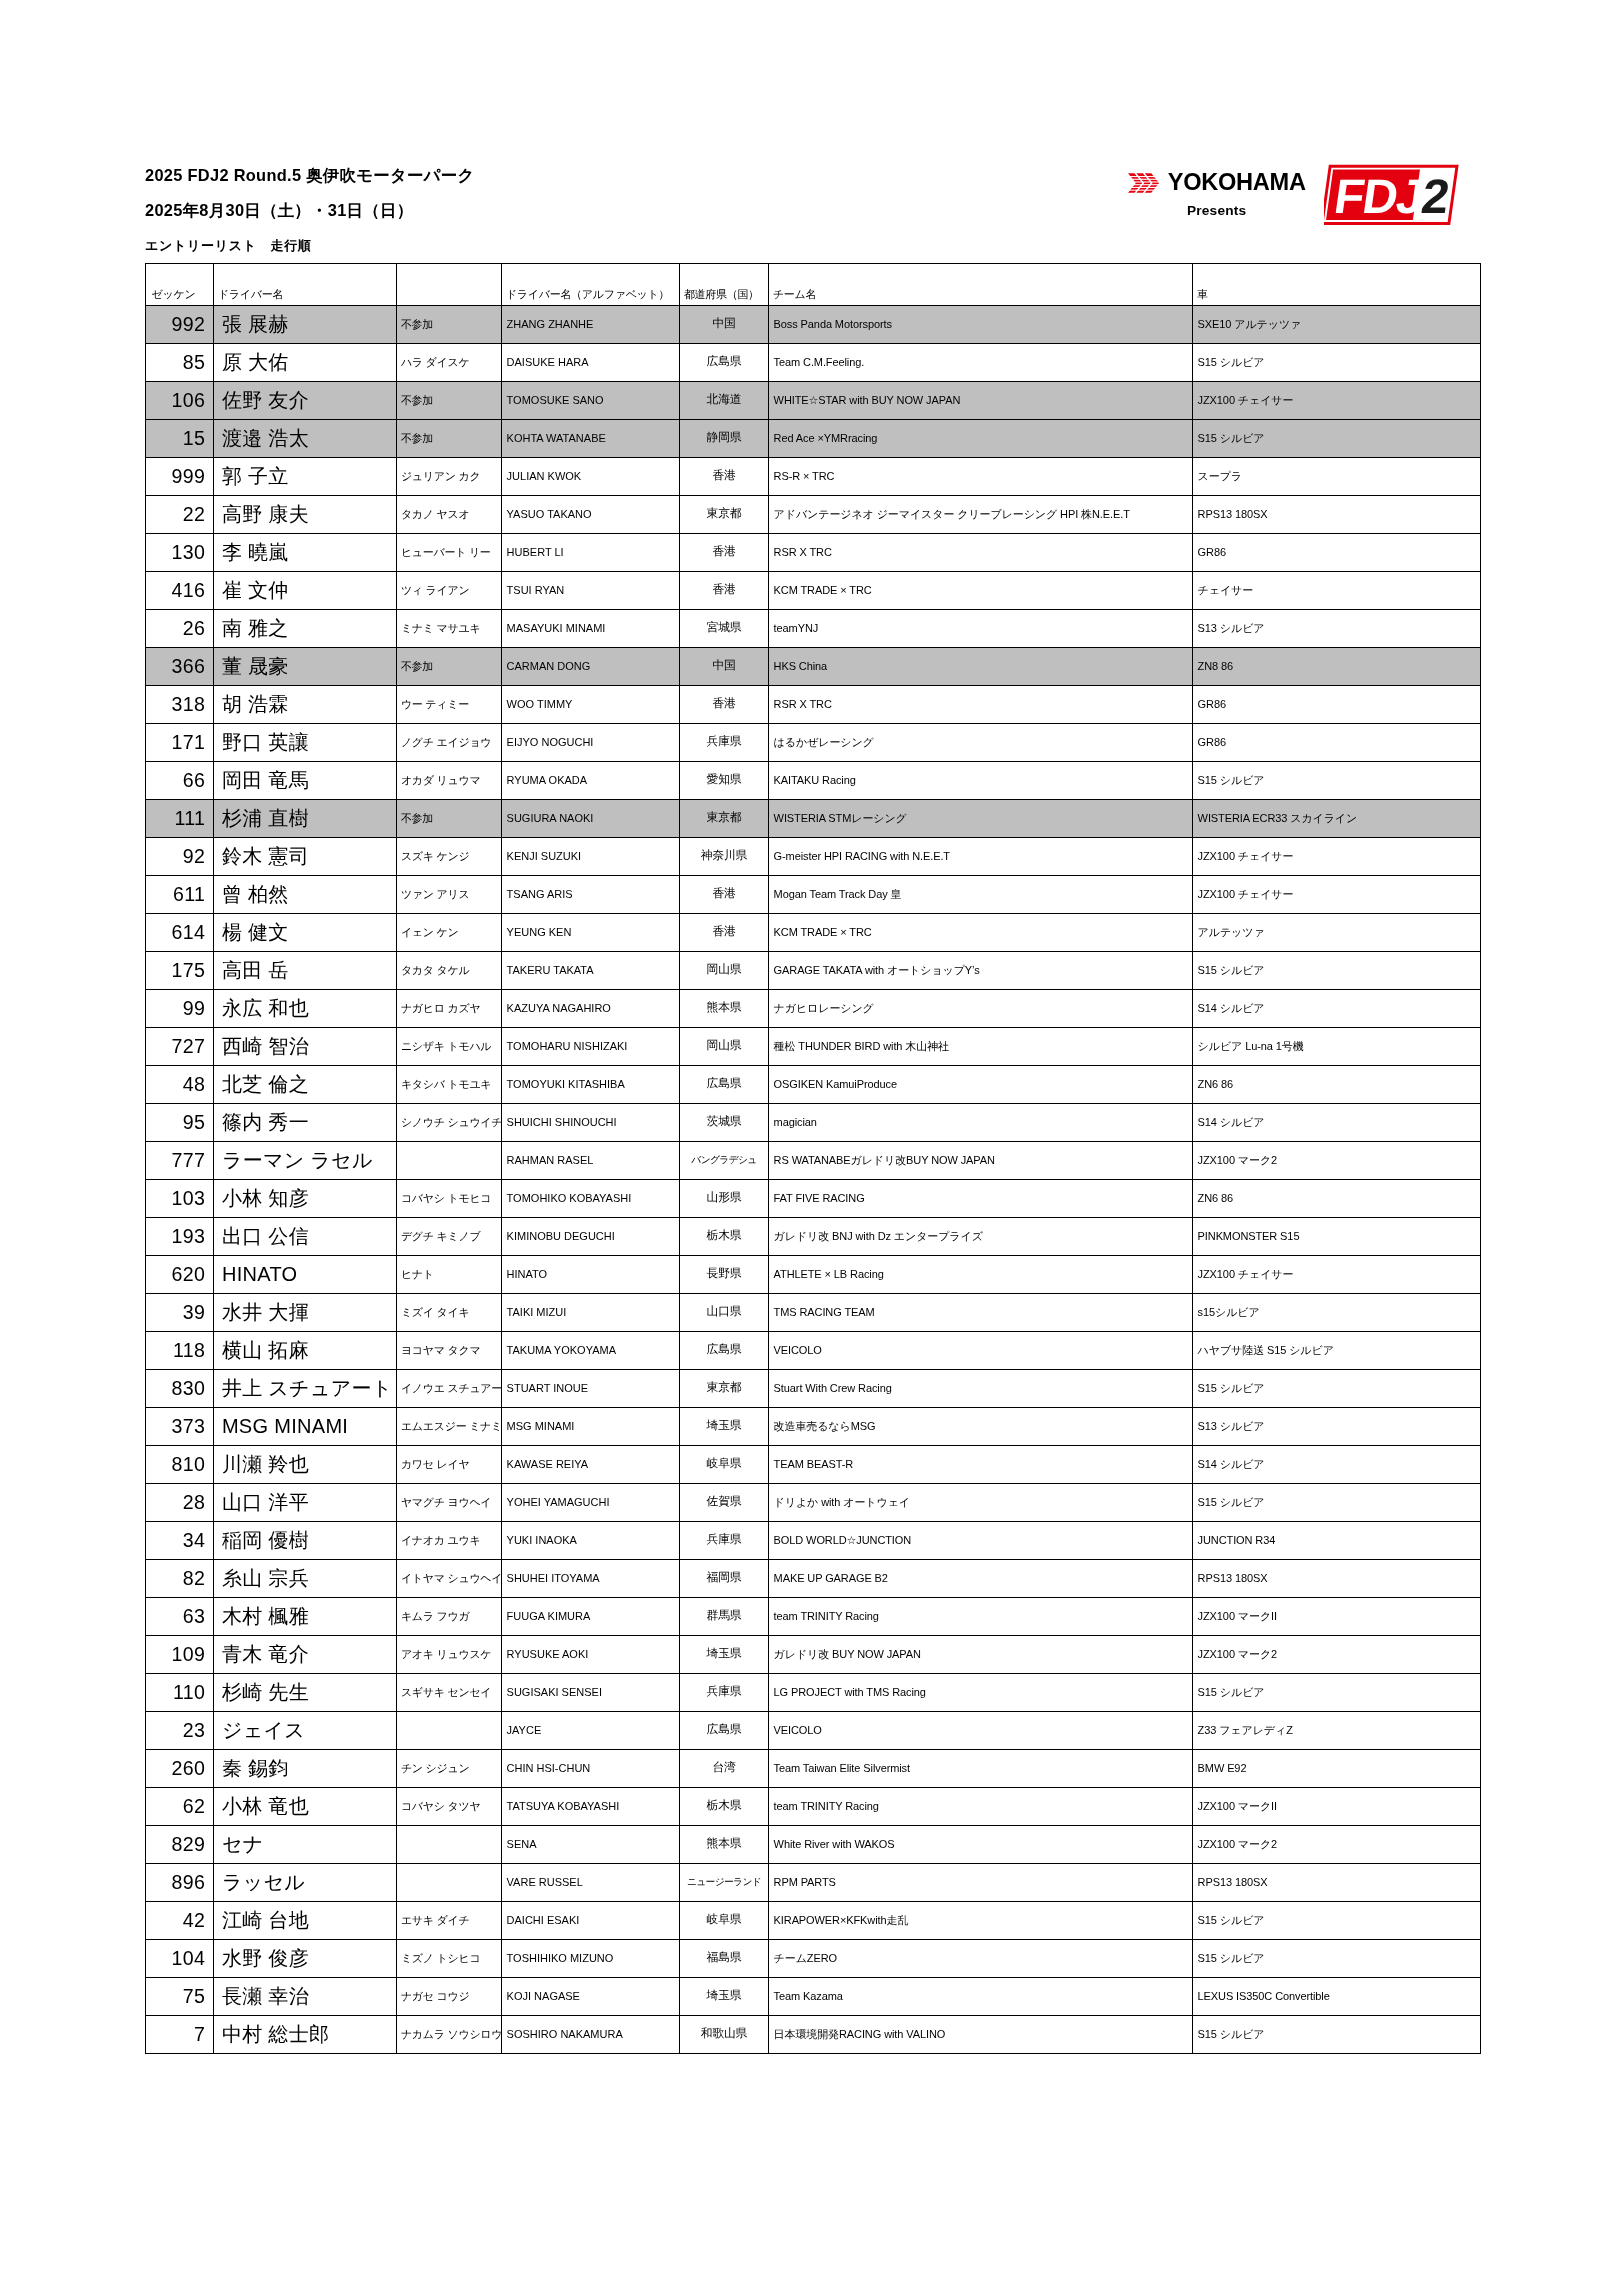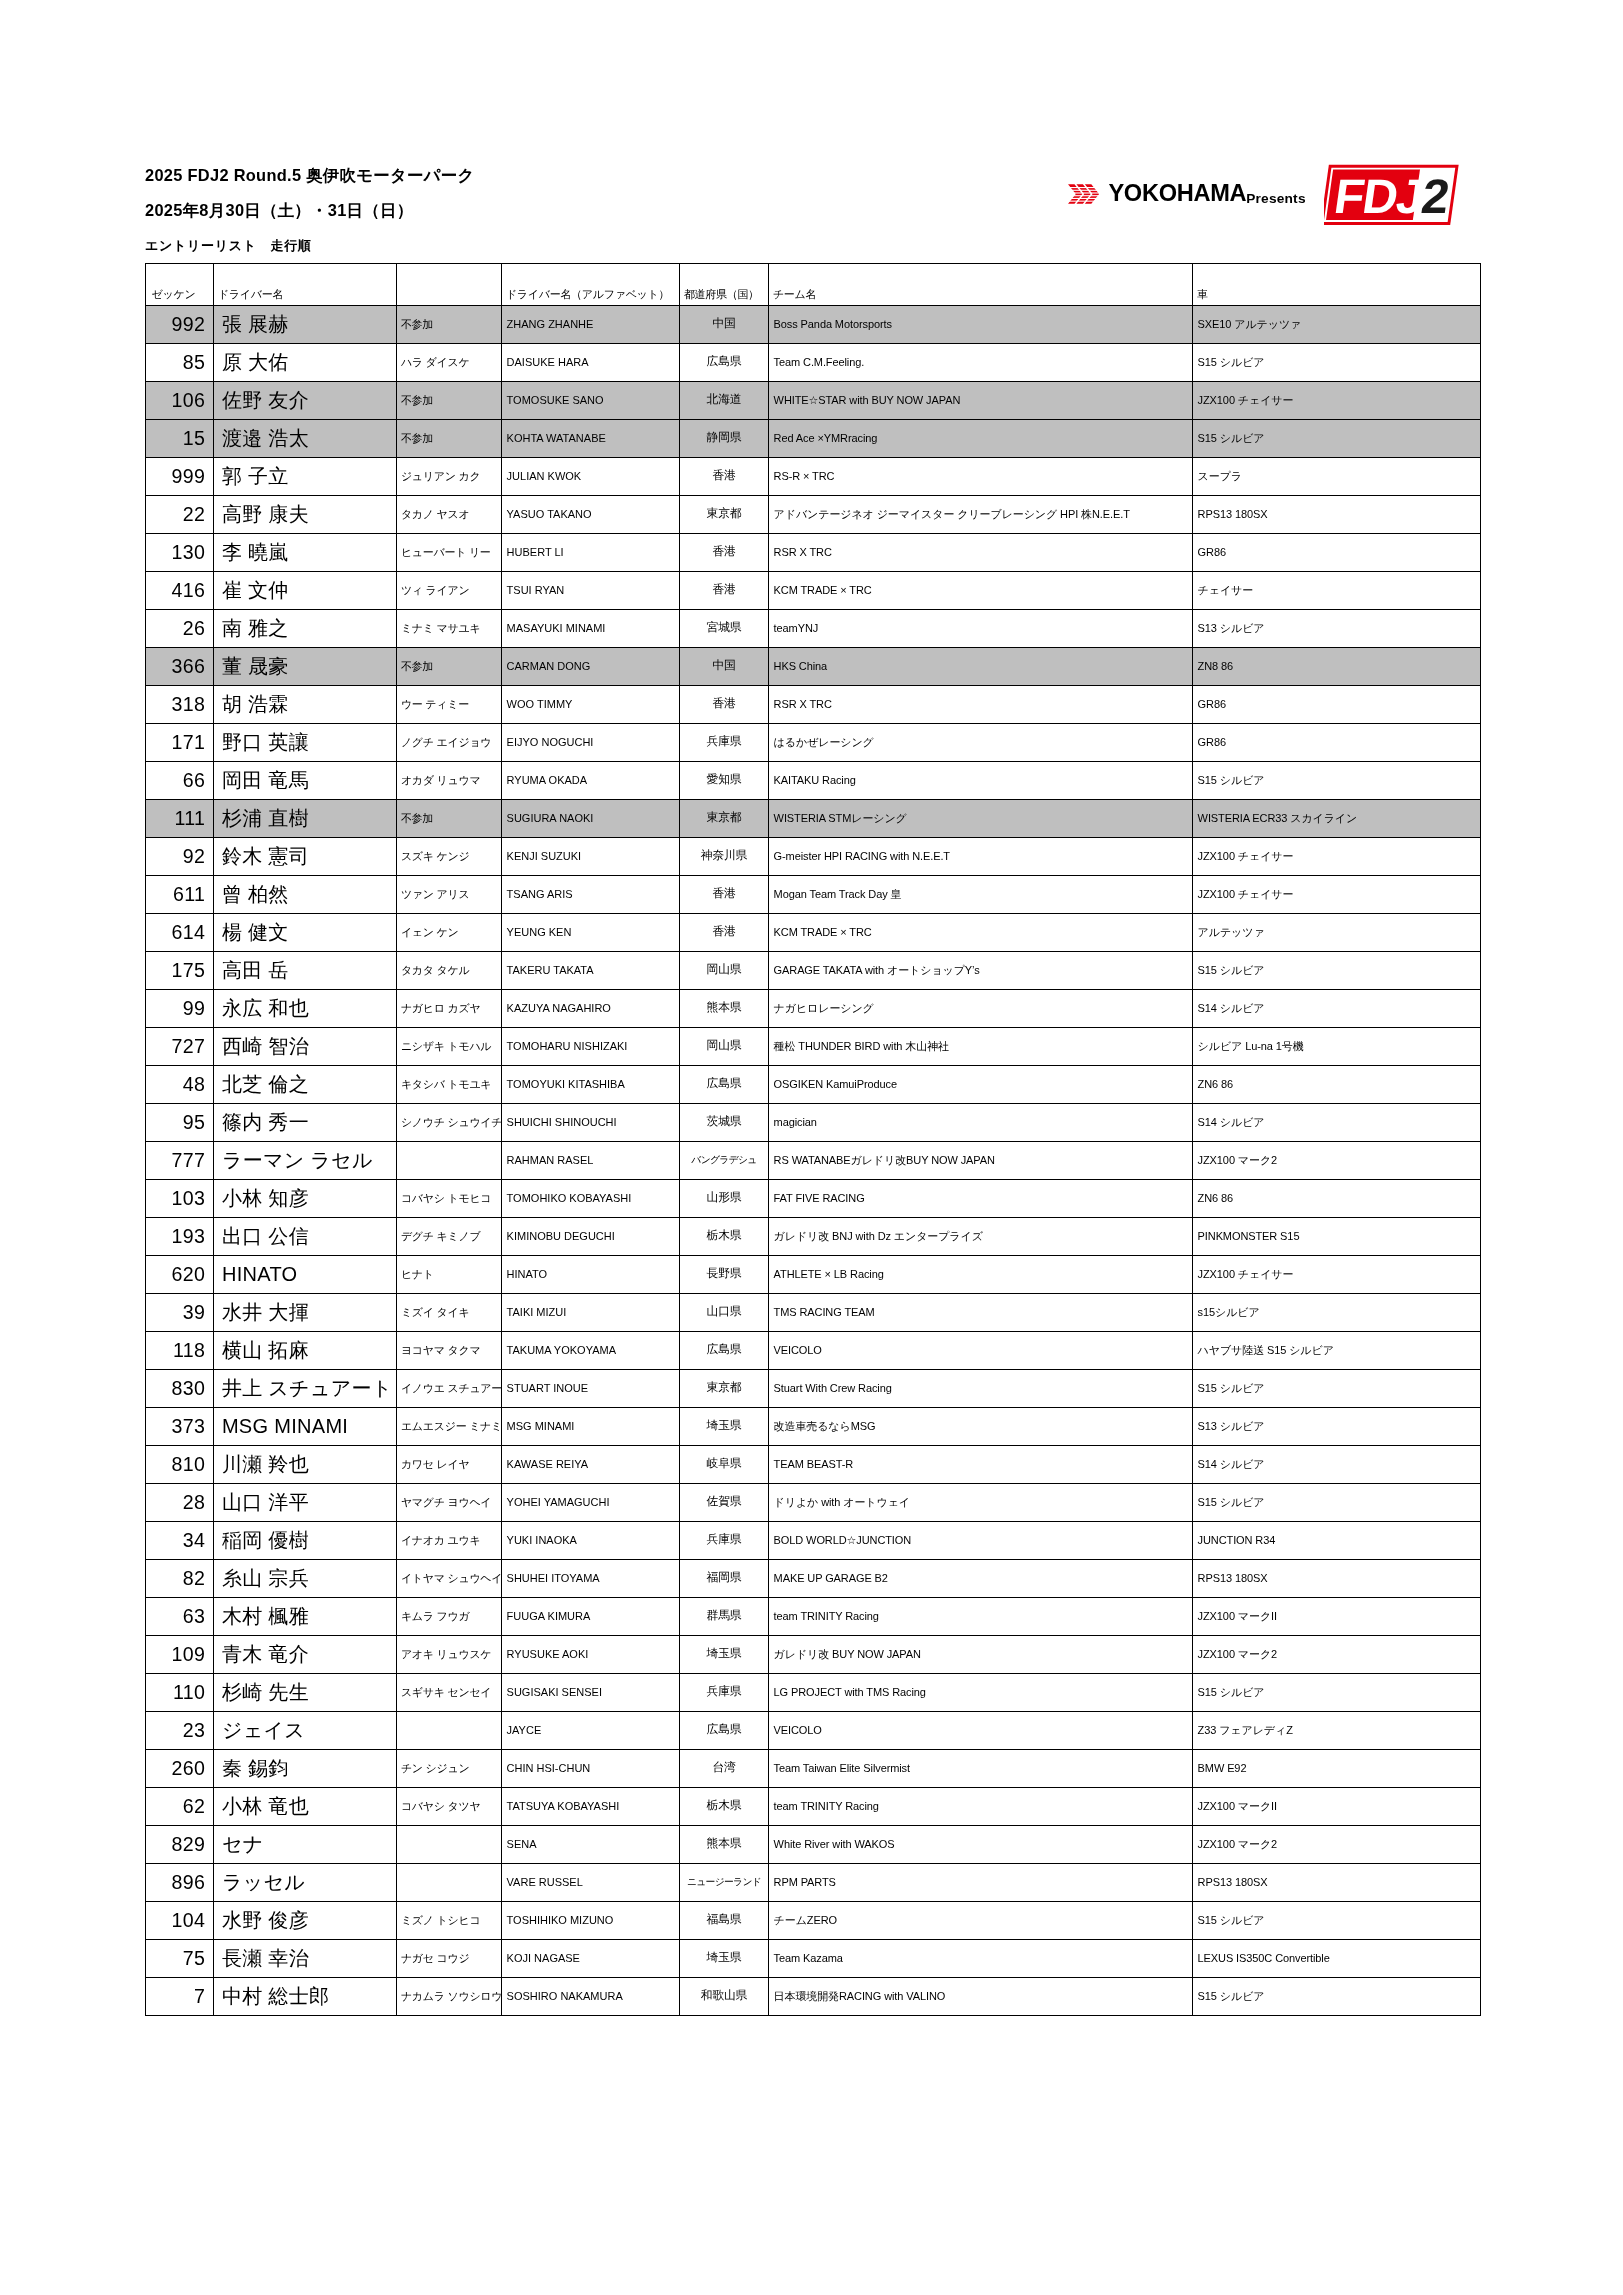--- a/index.html
+++ b/index.html
@@ -60,21 +60,21 @@
   .logo-area {
     position: absolute;
     right: 143px;
     top: 162px;
     display: flex;
     align-items: center;
     gap: 18.3px;
   }
   .yokohama-logo {
     display: flex;
-    flex-direction: row;
+    flex-direction: column;
     align-items: center;
     justify-content: center;
     padding-bottom: 2.6px;
   }
   .yokohama-top {
     display: flex;
     align-items: center;
     gap: 5.2px;
   }
   .yoko-mark {
@@ -636,20 +636,29 @@
         <tr>
           <td class="c-no-cell">896</td>
           <td class="c-name-cell">ラッセル</td>
           <td class="c-kana-cell"></td>
           <td class="c-alpha-cell">VARE RUSSEL</td>
           <td class="c-pref-cell tiny">ニュージーランド</td>
           <td class="c-team-cell">RPM PARTS</td>
           <td class="c-car-cell">RPS13 180SX</td>
         </tr>
         <tr>
+          <td class="c-no-cell">42</td>
+          <td class="c-name-cell">江崎 台地</td>
+          <td class="c-kana-cell">エサキ ダイチ</td>
+          <td class="c-alpha-cell">DAICHI ESAKI</td>
+          <td class="c-pref-cell">岐阜県</td>
+          <td class="c-team-cell">KIRAPOWER×KFKwith走乱</td>
+          <td class="c-car-cell">S15 シルビア</td>
+        </tr>
+        <tr>
           <td class="c-no-cell">104</td>
           <td class="c-name-cell">水野 俊彦</td>
           <td class="c-kana-cell">ミズノ トシヒコ</td>
           <td class="c-alpha-cell">TOSHIHIKO MIZUNO</td>
           <td class="c-pref-cell">福島県</td>
           <td class="c-team-cell">チームZERO</td>
           <td class="c-car-cell">S15 シルビア</td>
         </tr>
         <tr>
           <td class="c-no-cell">75</td>

